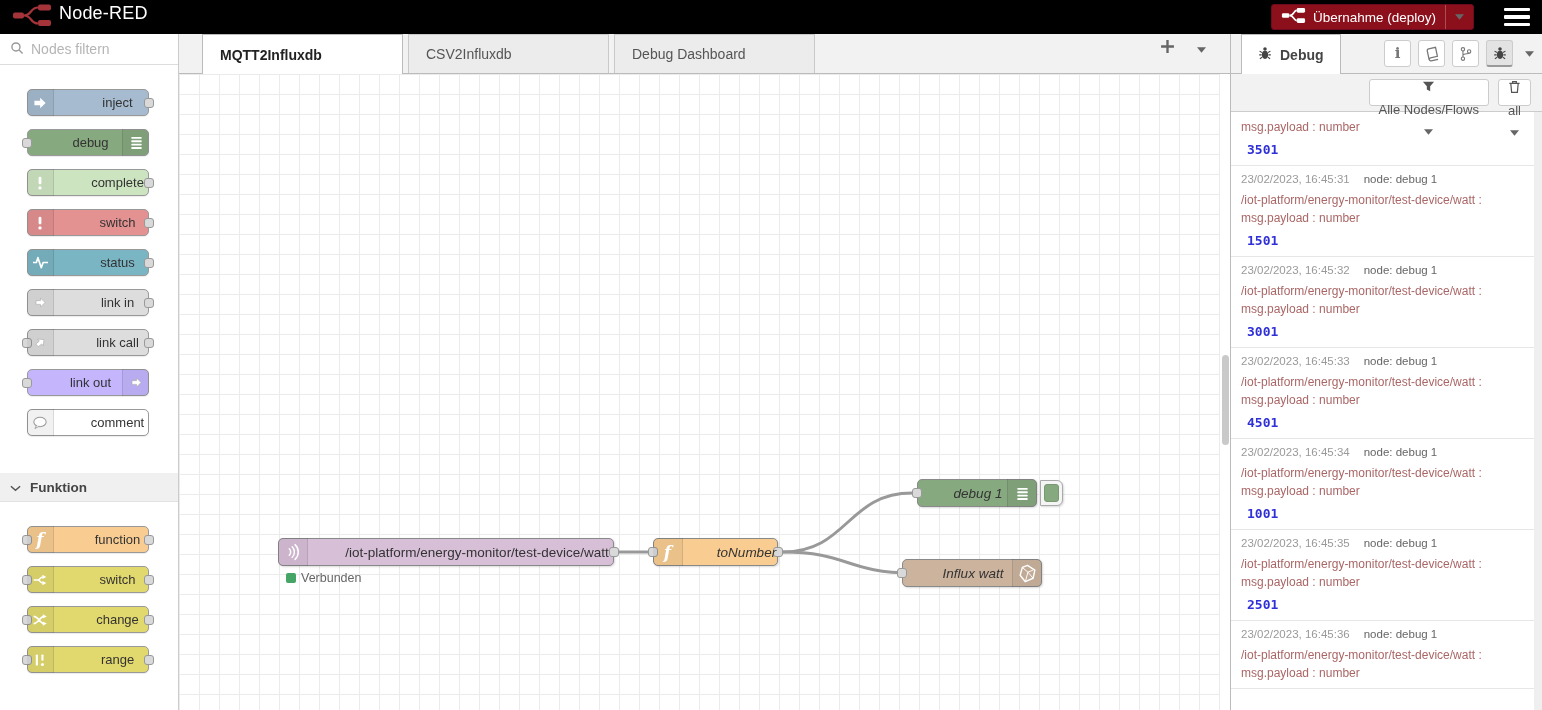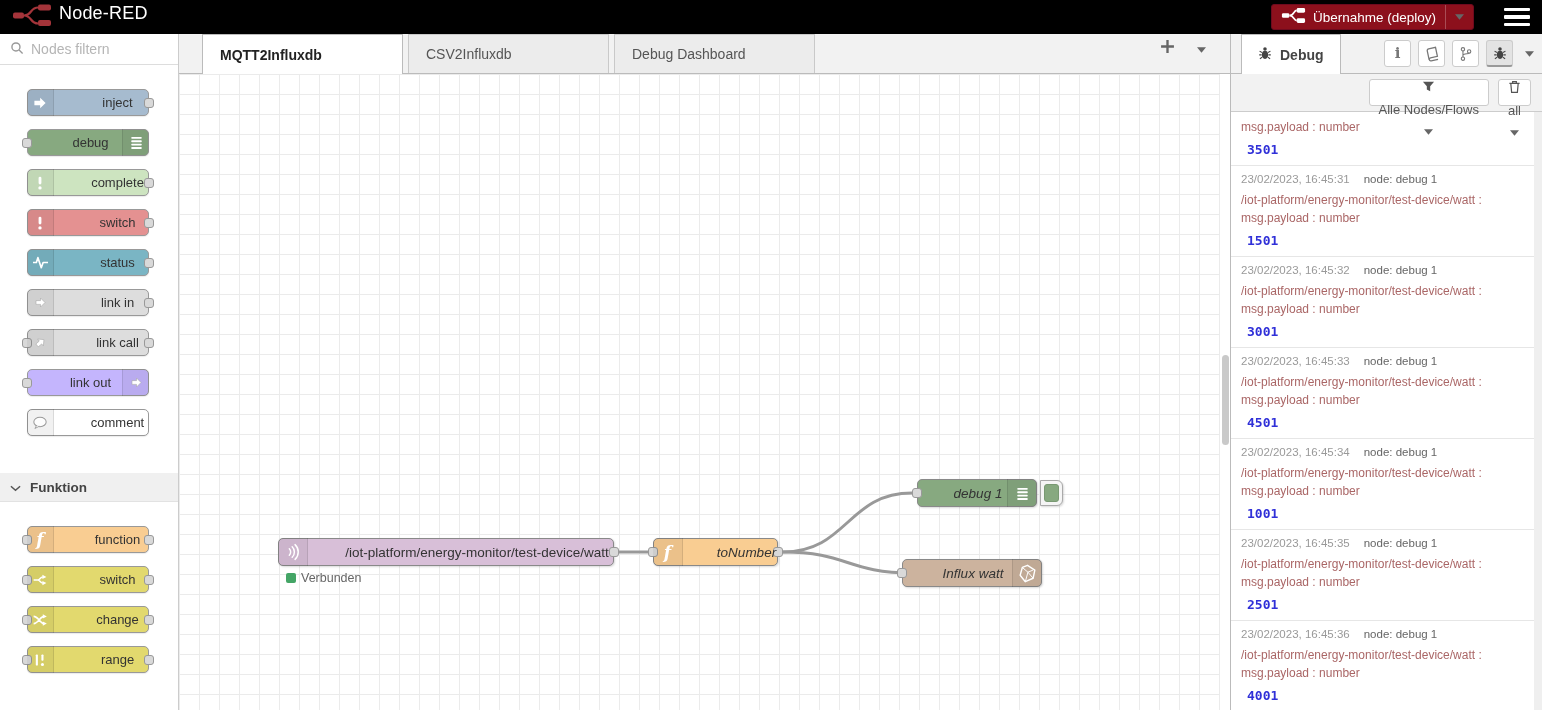--- a/index.html
+++ b/index.html
@@ -469,18 +469,17 @@
         <div class="dmsg">
           <div class="dmsg-meta"><span class="ts">23/02/2023, 16:45:35</span><span class="src">node: debug 1</span></div>
           <div class="dmsg-topic">/iot-platform/energy-monitor/test-device/watt :</div>
           <div class="dmsg-path">msg.payload : number</div>
           <div class="dmsg-value">2501</div>
         </div>
         <div class="dmsg">
           <div class="dmsg-meta"><span class="ts">23/02/2023, 16:45:36</span><span class="src">node: debug 1</span></div>
           <div class="dmsg-topic">/iot-platform/energy-monitor/test-device/watt :</div>
           <div class="dmsg-path">msg.payload : number</div>
-          <div class="dmsg-value">4001</div>
         </div>
         <div class="msg-scroll-track"></div>
     </div>
   </div>
 </div>
 
 </body></html>

